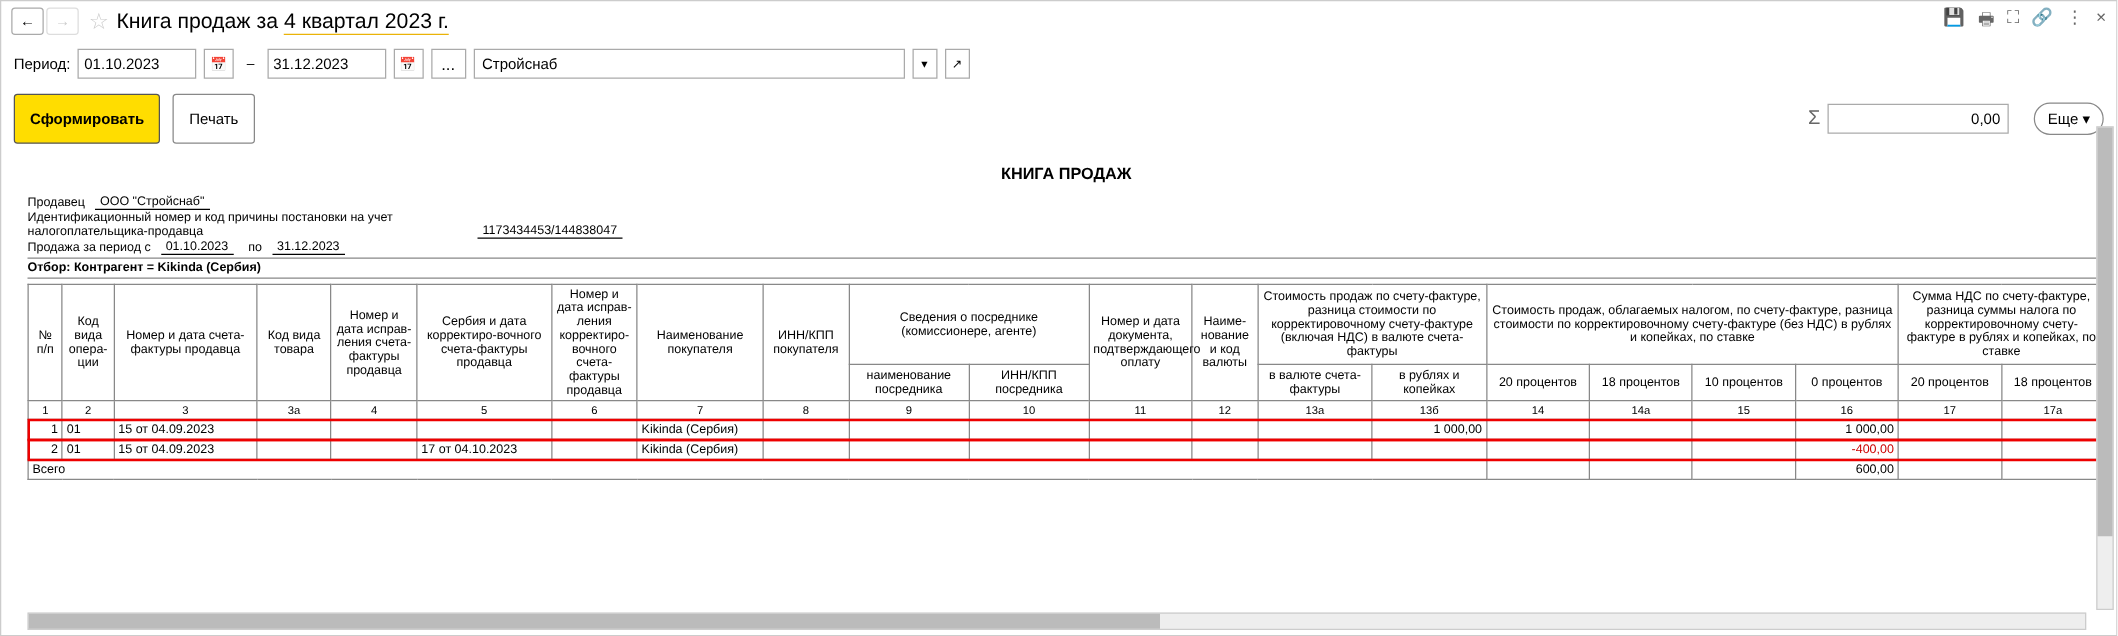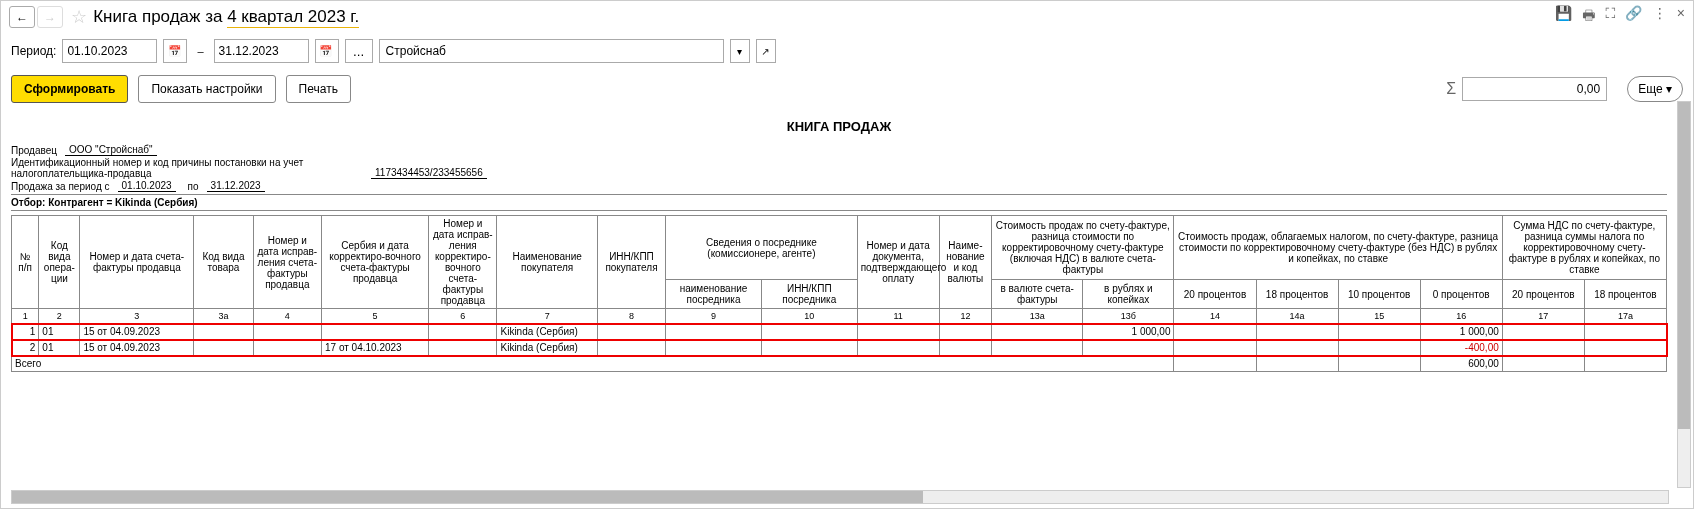--- a/index.html
+++ b/index.html
@@ -22,29 +22,29 @@
 .toolbar label { font-size: 12px; }
 .date-input { width: 95px; height: 24px; border: 1px solid #aaa; padding: 2px 4px; font-size: 12px; }
 .cal-btn { width: 24px; height: 24px; border: 1px solid #aaa; background: #fff; cursor: pointer; font-size: 11px; }
 .dash { margin: 0 4px; }
 .dots-btn { width: 28px; height: 24px; border: 1px solid #aaa; background: #fff; cursor: pointer; }
 .org-input { width: 345px; height: 24px; border: 1px solid #aaa; padding: 2px 6px; font-size: 12px; }
 .dd-btn, .ext-btn { width: 20px; height: 24px; border: 1px solid #aaa; background: #fff; cursor: pointer; font-size: 10px; }
 
 
 .actionbar { display: flex; align-items: center; padding: 6px 10px; gap: 10px; }
-.btn { height: 28px; padding: 0 12px; border: 1px solid #888; background: #fff; border-radius: 3px; cursor: pointer; font-size: 12px; }
+.btn { height: 40px; padding: 0 12px; border: 1px solid #888; background: #fff; border-radius: 3px; cursor: pointer; font-size: 12px; }
 .btn-primary { background: #ffdd00; font-weight: bold; border-color: #555; }
 .sum-box { margin-left: auto; display: flex; align-items: center; gap: 6px; }
 .sum-icon { font-size: 16px; color: #666; }
 .sum-input { width: 145px; height: 24px; border: 1px solid #aaa; text-align: right; padding: 2px 6px; font-size: 12px; }
 .more-btn { height: 26px; padding: 0 10px; border: 1px solid #888; background: #fff; border-radius: 13px; cursor: pointer; font-size: 12px; margin-left: 10px; }
 
 
-.report-wrap { flex: 1; overflow: auto; padding: 4px 26px 10px 10px; position: relative; }
+.report-wrap { flex: 1; overflow: auto; padding: 4px 9px 10px 10px; position: relative; margin-left: 11px; }
 .report-inner { min-width: 1640px; }
 .report-title { text-align: center; font-weight: bold; font-size: 13px; padding: 6px 0 10px 0; }
 .hdr-block { font-size: 10px; margin-bottom: 4px; }
 .hdr-block .row { display: flex; align-items: flex-end; margin-bottom: 1px; }
 .hdr-block .lbl { }
 .hdr-block .val { border-bottom: 1px solid #000; padding: 0 4px; margin-left: 8px; }
 .filter-line { font-weight: bold; font-size: 10px; border-top: 1px solid #888; border-bottom: 1px solid #888; padding: 2px 0; margin-top: 2px; }
 
 
 .tbl { border-collapse: collapse; width: 100%; font-size: 10px; margin-top: 0; table-layout: fixed; }
@@ -116,41 +116,40 @@
     <input class="date-input" value="31.12.2023" style="">
     <button class="cal-btn">📅</button>
     <button class="dots-btn">...</button>
     <input class="org-input" value="Стройснаб" style="">
     <button class="dd-btn">▾</button>
     <button class="ext-btn">↗</button>
   </div>
 
   <div class="actionbar">
     <button class="btn btn-primary">Сформировать</button>
-    <button class="btn">Показать настройки</button>
     <button class="btn">Печать</button>
     <div class="sum-box">
       <span class="sum-icon">Σ</span>
       <input class="sum-input" value="0,00" style="">
     </div>
     <button class="more-btn"><span>Еще</span> ▾</button>
   </div>
 
   <div class="report-wrap">
     <div class="report-inner">
     <div class="report-title">КНИГА ПРОДАЖ</div>
 
     <div class="hdr-block">
       <div class="row">
             <span class="lbl">Продавец</span>
             <span class="val">ООО "Стройснаб"</span>
           </div>
       <div class="row">
             <span class="lbl" style="max-width:300px">Идентификационный номер и код причины постановки на учет налогоплательщика-продавца</span>
-            <span class="val" style="margin-left:60px">1173434453/233455656</span>
+            <span class="val" style="margin-left:60px">1173434453/144838047</span>
           </div>
       <div class="row">
             <span class="lbl">Продажа за период с</span>
             <span class="val">01.10.2023</span>
             <span class="lbl" style="margin-left:12px">по</span>
             <span class="val">31.12.2023</span>
           </div>
       <div class="filter-line">Отбор: Контрагент = Kikinda (Сербия)</div>
     </div>
 

